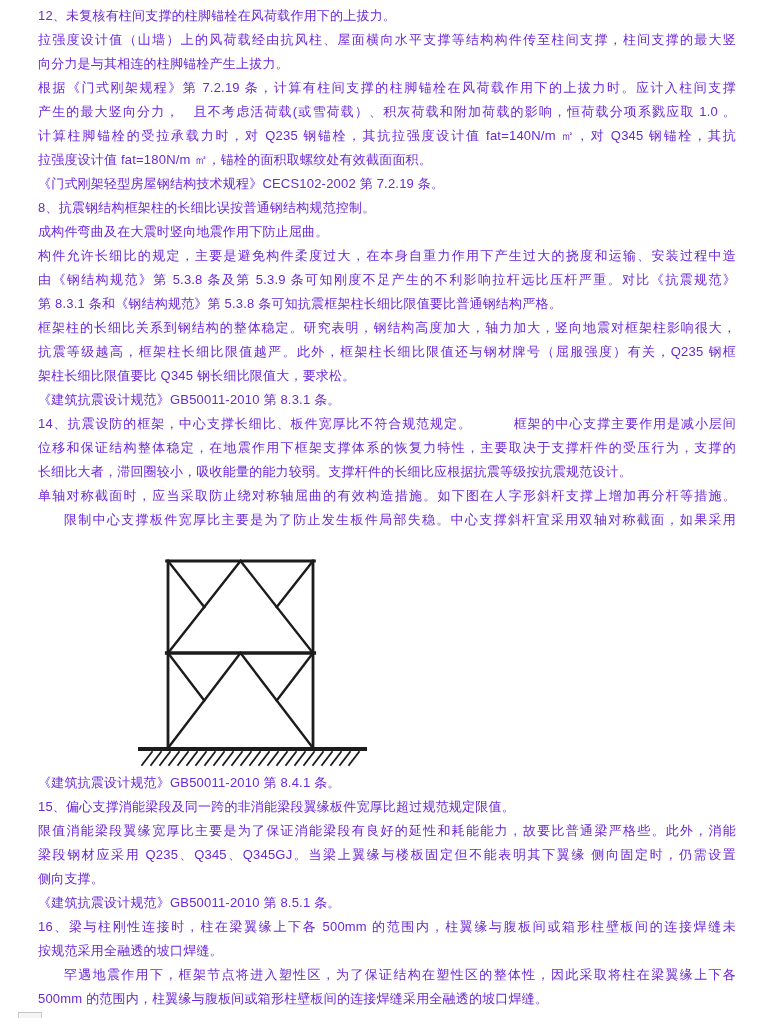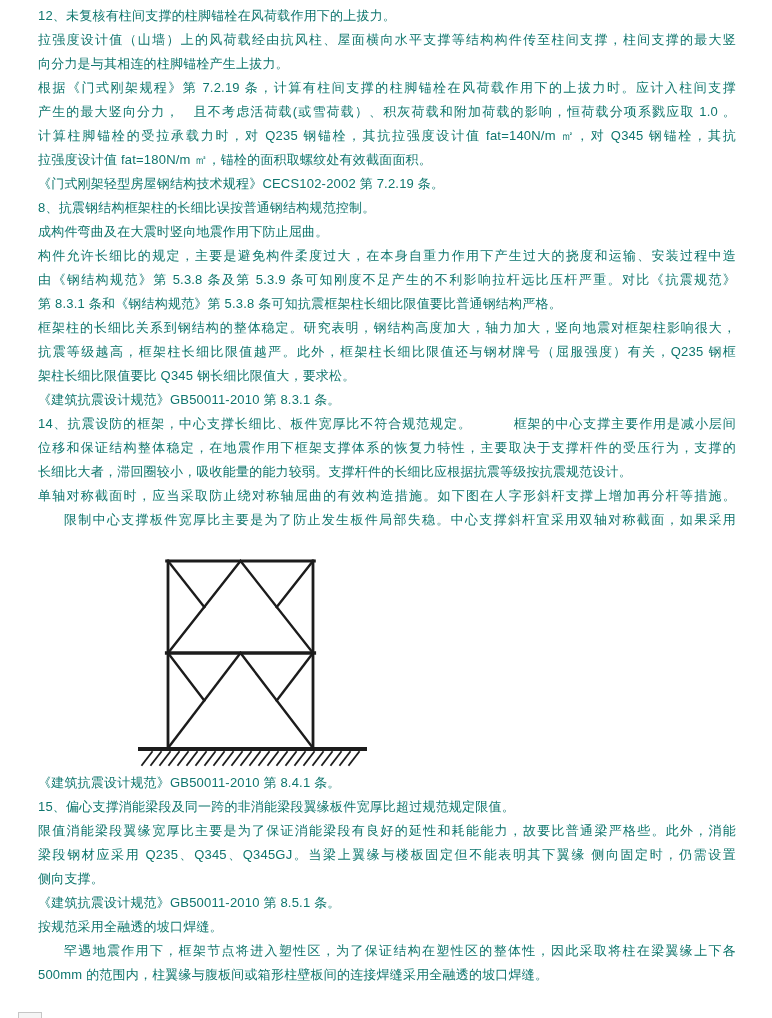--- a/index.html
+++ b/index.html
@@ -43,21 +43,21 @@
     left: 18px; top: 1012px;
     width: 22px; height: 12px;
     border: 1px solid #c6c6c6;
     background: #f5f5f5;
   }
 </style>
 </head>
 <body>
 
 <div class="page" style="background: rgb(255, 255, 255);">
-  <div class="doc" style="color: #0f766e;">
+  <div class="doc" style="color: #6d28d9;">
 
     <div id="lines-before">
         <div class="line">12、未复核有柱间支撑的柱脚锚栓在风荷载作用下的上拔力。</div>
         <div class="line justify">拉强度设计值（山墙）上的风荷载经由抗风柱、屋面横向水平支撑等结构构件传至柱间支撑，柱间支撑的最大竖</div>
         <div class="line">向分力是与其相连的柱脚锚栓产生上拔力。</div>
         <div class="line justify">根据《门式刚架规程》第 7.2.19 条，计算有柱间支撑的柱脚锚栓在风荷载作用下的上拔力时。应计入柱间支撑</div>
         <div class="line justify">产生的最大竖向分力，　且不考虑活荷载(或雪荷载）、积灰荷载和附加荷载的影响，恒荷载分项系戮应取 1.0 。</div>
         <div class="line justify">计算柱脚锚栓的受拉承载力时，对 Q235 钢锚栓，其抗拉强度设计值 fat=140N/m ㎡，对 Q345 钢锚栓，其抗</div>
         <div class="line">拉强度设计值 fat=180N/m ㎡，锚栓的面积取螺纹处有效截面面积。</div>
         <div class="line">《门式刚架轻型房屋钢结构技术规程》CECS102-2002 第 7.2.19 条。</div>
@@ -136,20 +136,21 @@
       </svg>
     </div>
 
     <div id="lines-after">
         <div class="line">《建筑抗震设计规范》GB50011-2010 第 8.4.1 条。</div>
         <div class="line">15、偏心支撑消能梁段及同一跨的非消能梁段翼缘板件宽厚比超过规范规定限值。</div>
         <div class="line justify">限值消能梁段翼缘宽厚比主要是为了保证消能梁段有良好的延性和耗能能力，故要比普通梁严格些。此外，消能</div>
         <div class="line justify">梁段钢材应采用 Q235、Q345、Q345GJ。当梁上翼缘与楼板固定但不能表明其下翼缘 侧向固定时，仍需设置</div>
         <div class="line">侧向支撑。</div>
         <div class="line">《建筑抗震设计规范》GB50011-2010 第 8.5.1 条。</div>
+        <div class="line justify">16、梁与柱刚性连接时，柱在梁翼缘上下各 500mm 的范围内，柱翼缘与腹板间或箱形柱壁板间的连接焊缝未</div>
         <div class="line">按规范采用全融透的坡口焊缝。</div>
         <div class="line justify indent">罕遇地震作用下，框架节点将进入塑性区，为了保证结构在塑性区的整体性，因此采取将柱在梁翼缘上下各</div>
         <div class="line">500mm 的范围内，柱翼缘与腹板间或箱形柱壁板间的连接焊缝采用全融透的坡口焊缝。</div>
       </div>
 
   </div>
 
   <div class="corner-artifact"></div>
 </div>
 

